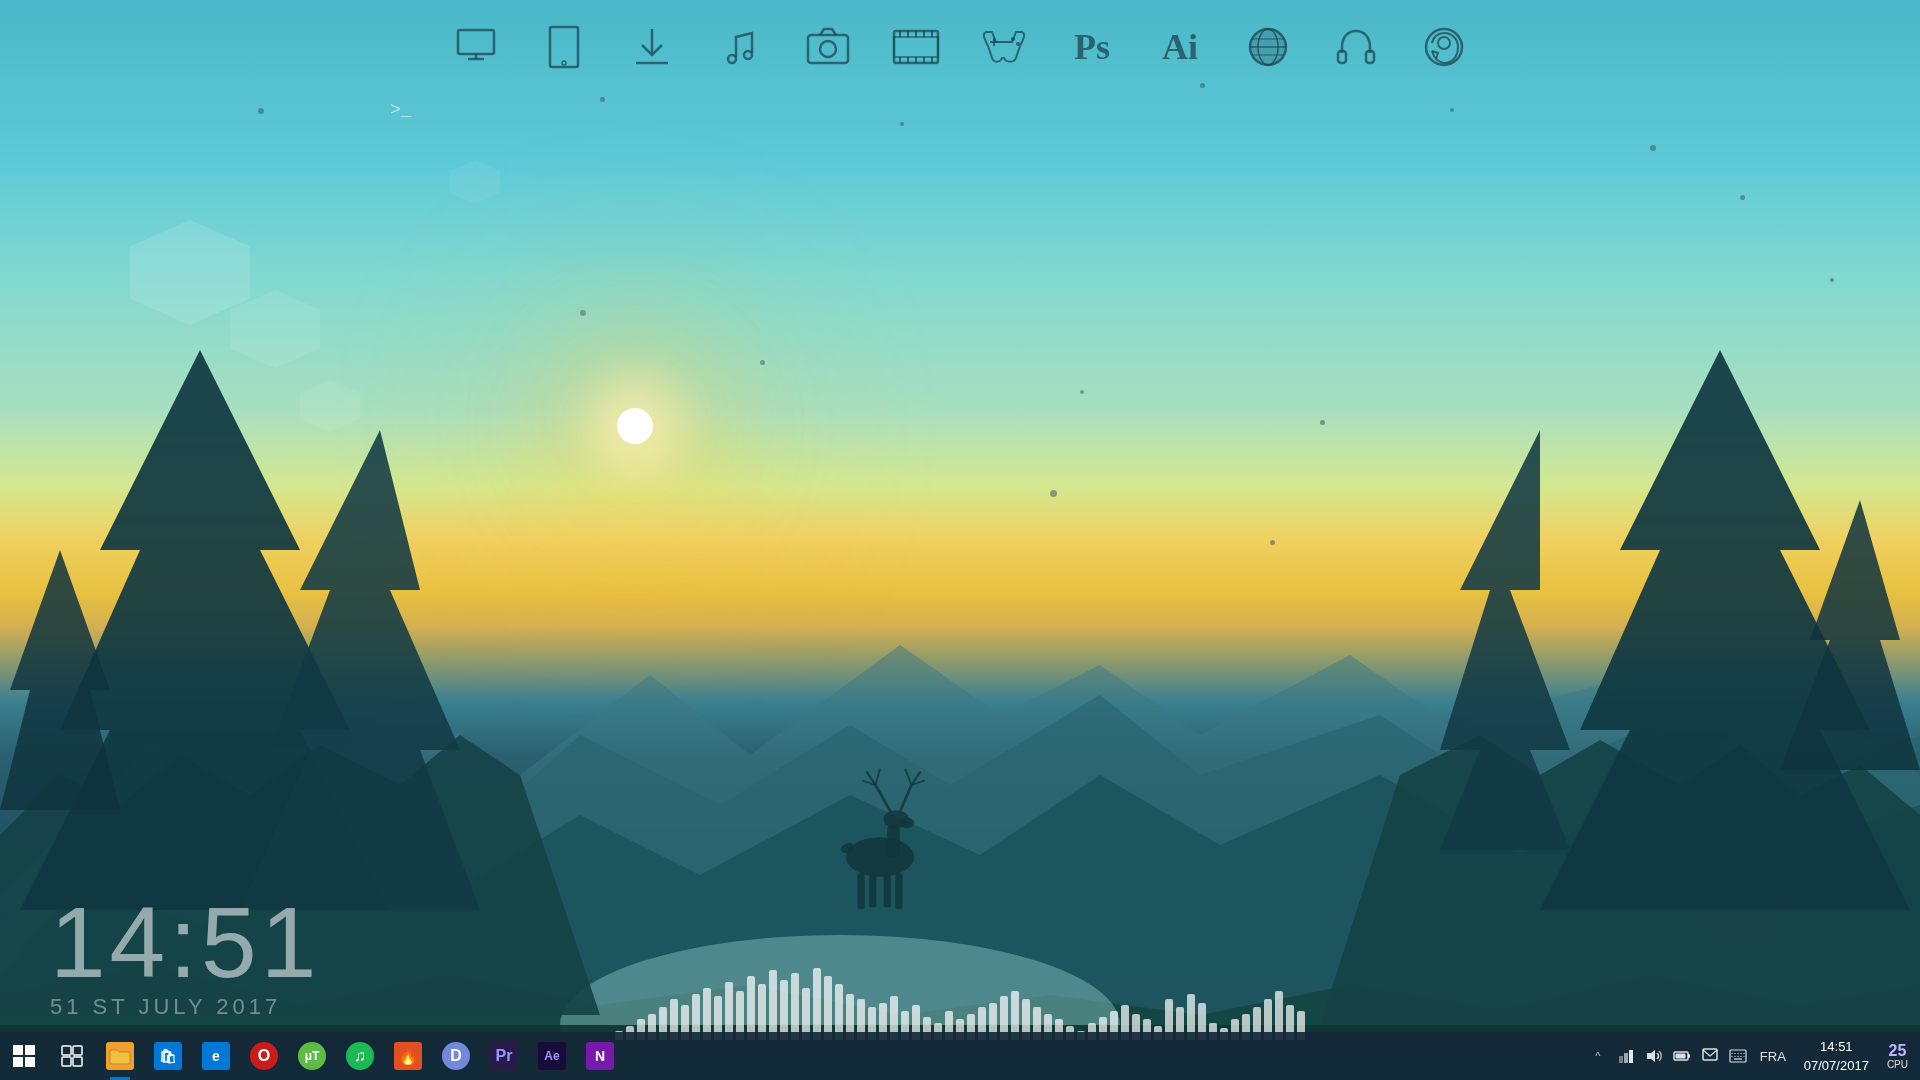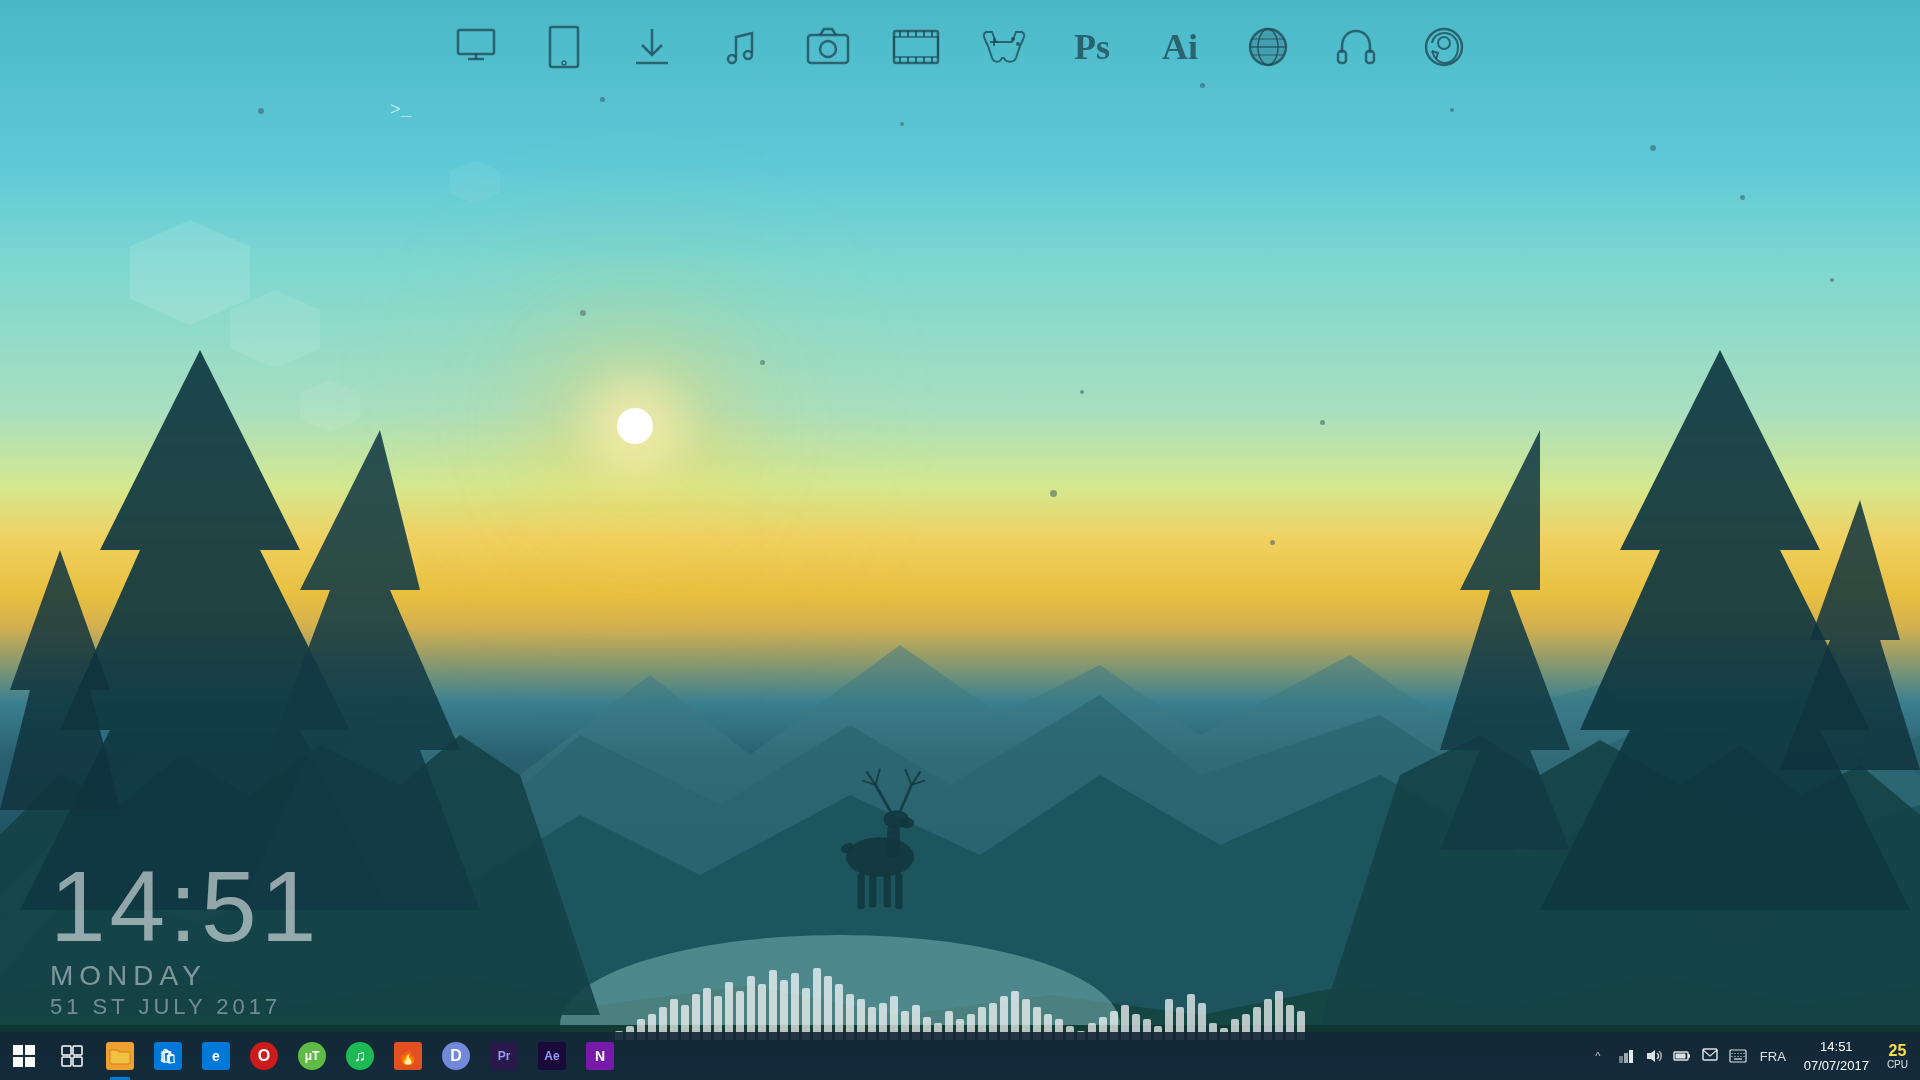--- a/index.html
+++ b/index.html
@@ -317,21 +317,21 @@
       padding: 0 8px;
       height: 48px;
       cursor: pointer;
       color: rgba(255,255,255,0.85);
       font-size: 10px;
     }
     #cpu-number {
       font-size: 16px;
       font-weight: bold;
       line-height: 1;
-      color: #fde047;
+      color: #c4b5fd;
     }
 
     
     #mountains-svg {
       position: absolute;
       bottom: 25px;
       left: 0;
       width: 100%;
       height: 560px;
       pointer-events: none;
@@ -441,21 +441,20 @@
     <rect x="35" y="148" width="8" height="40" rx="3" fill="rgba(15,50,55,0.9)"></rect>
     <rect x="48" y="148" width="8" height="38" rx="3" fill="rgba(15,50,55,0.9)"></rect>
     <rect x="64" y="148" width="8" height="38" rx="3" fill="rgba(15,50,55,0.9)"></rect>
     <rect x="77" y="148" width="8" height="40" rx="3" fill="rgba(15,50,55,0.9)"></rect>
 
     <ellipse cx="24" cy="120" rx="8" ry="5" fill="rgba(15,50,55,0.9)" transform="rotate(-20 24 120)"></ellipse>
   </svg>
 
   <div id="clock-widget">
     <div id="clock-time">14:51</div>
-    <div id="clock-day">MONDAY</div>
     <div id="clock-date">51 ST JULY 2017</div>
   </div>
 
   <div id="visualizer">
       <div class="viz-bar" style="height: 9.29032px;"></div>
       <div class="viz-bar" style="height: 13.9355px;"></div>
       <div class="viz-bar" style="height: 20.9032px;"></div>
       <div class="viz-bar" style="height: 25.5484px;"></div>
       <div class="viz-bar" style="height: 32.5161px;"></div>
       <div class="viz-bar" style="height: 40.6452px;"></div>
@@ -676,21 +675,21 @@
 
   <div class="taskbar-app-icon">
     <div class="icon-img" style="background:#e05020; color:white; font-size:16px; border-radius:3px;">🔥</div>
   </div>
 
   <div class="taskbar-app-icon">
     <div class="icon-img" style="background:#7289da; color:white; font-size:16px; border-radius:50%;">D</div>
   </div>
 
   <div class="taskbar-app-icon">
-    <div class="icon-img" style="background:#2a1a4a; color:#9999ff; font-size:12px; font-weight:bold; border-radius:3px;">Pr</div>
+    <div class="icon-img" style="background:#2a1a4a; color:#9999ff; font-size:16px; font-weight:bold; border-radius:3px;">Pr</div>
   </div>
 
   <div class="taskbar-app-icon">
     <div class="icon-img" style="background:#1a0a3a; color:#9999ff; font-size:12px; font-weight:bold; border-radius:3px;">Ae</div>
   </div>
 
   <div class="taskbar-app-icon">
     <div class="icon-img" style="background:#7719aa; color:white; font-size:14px; font-weight:bold; border-radius:3px;">N</div>
   </div>
 

